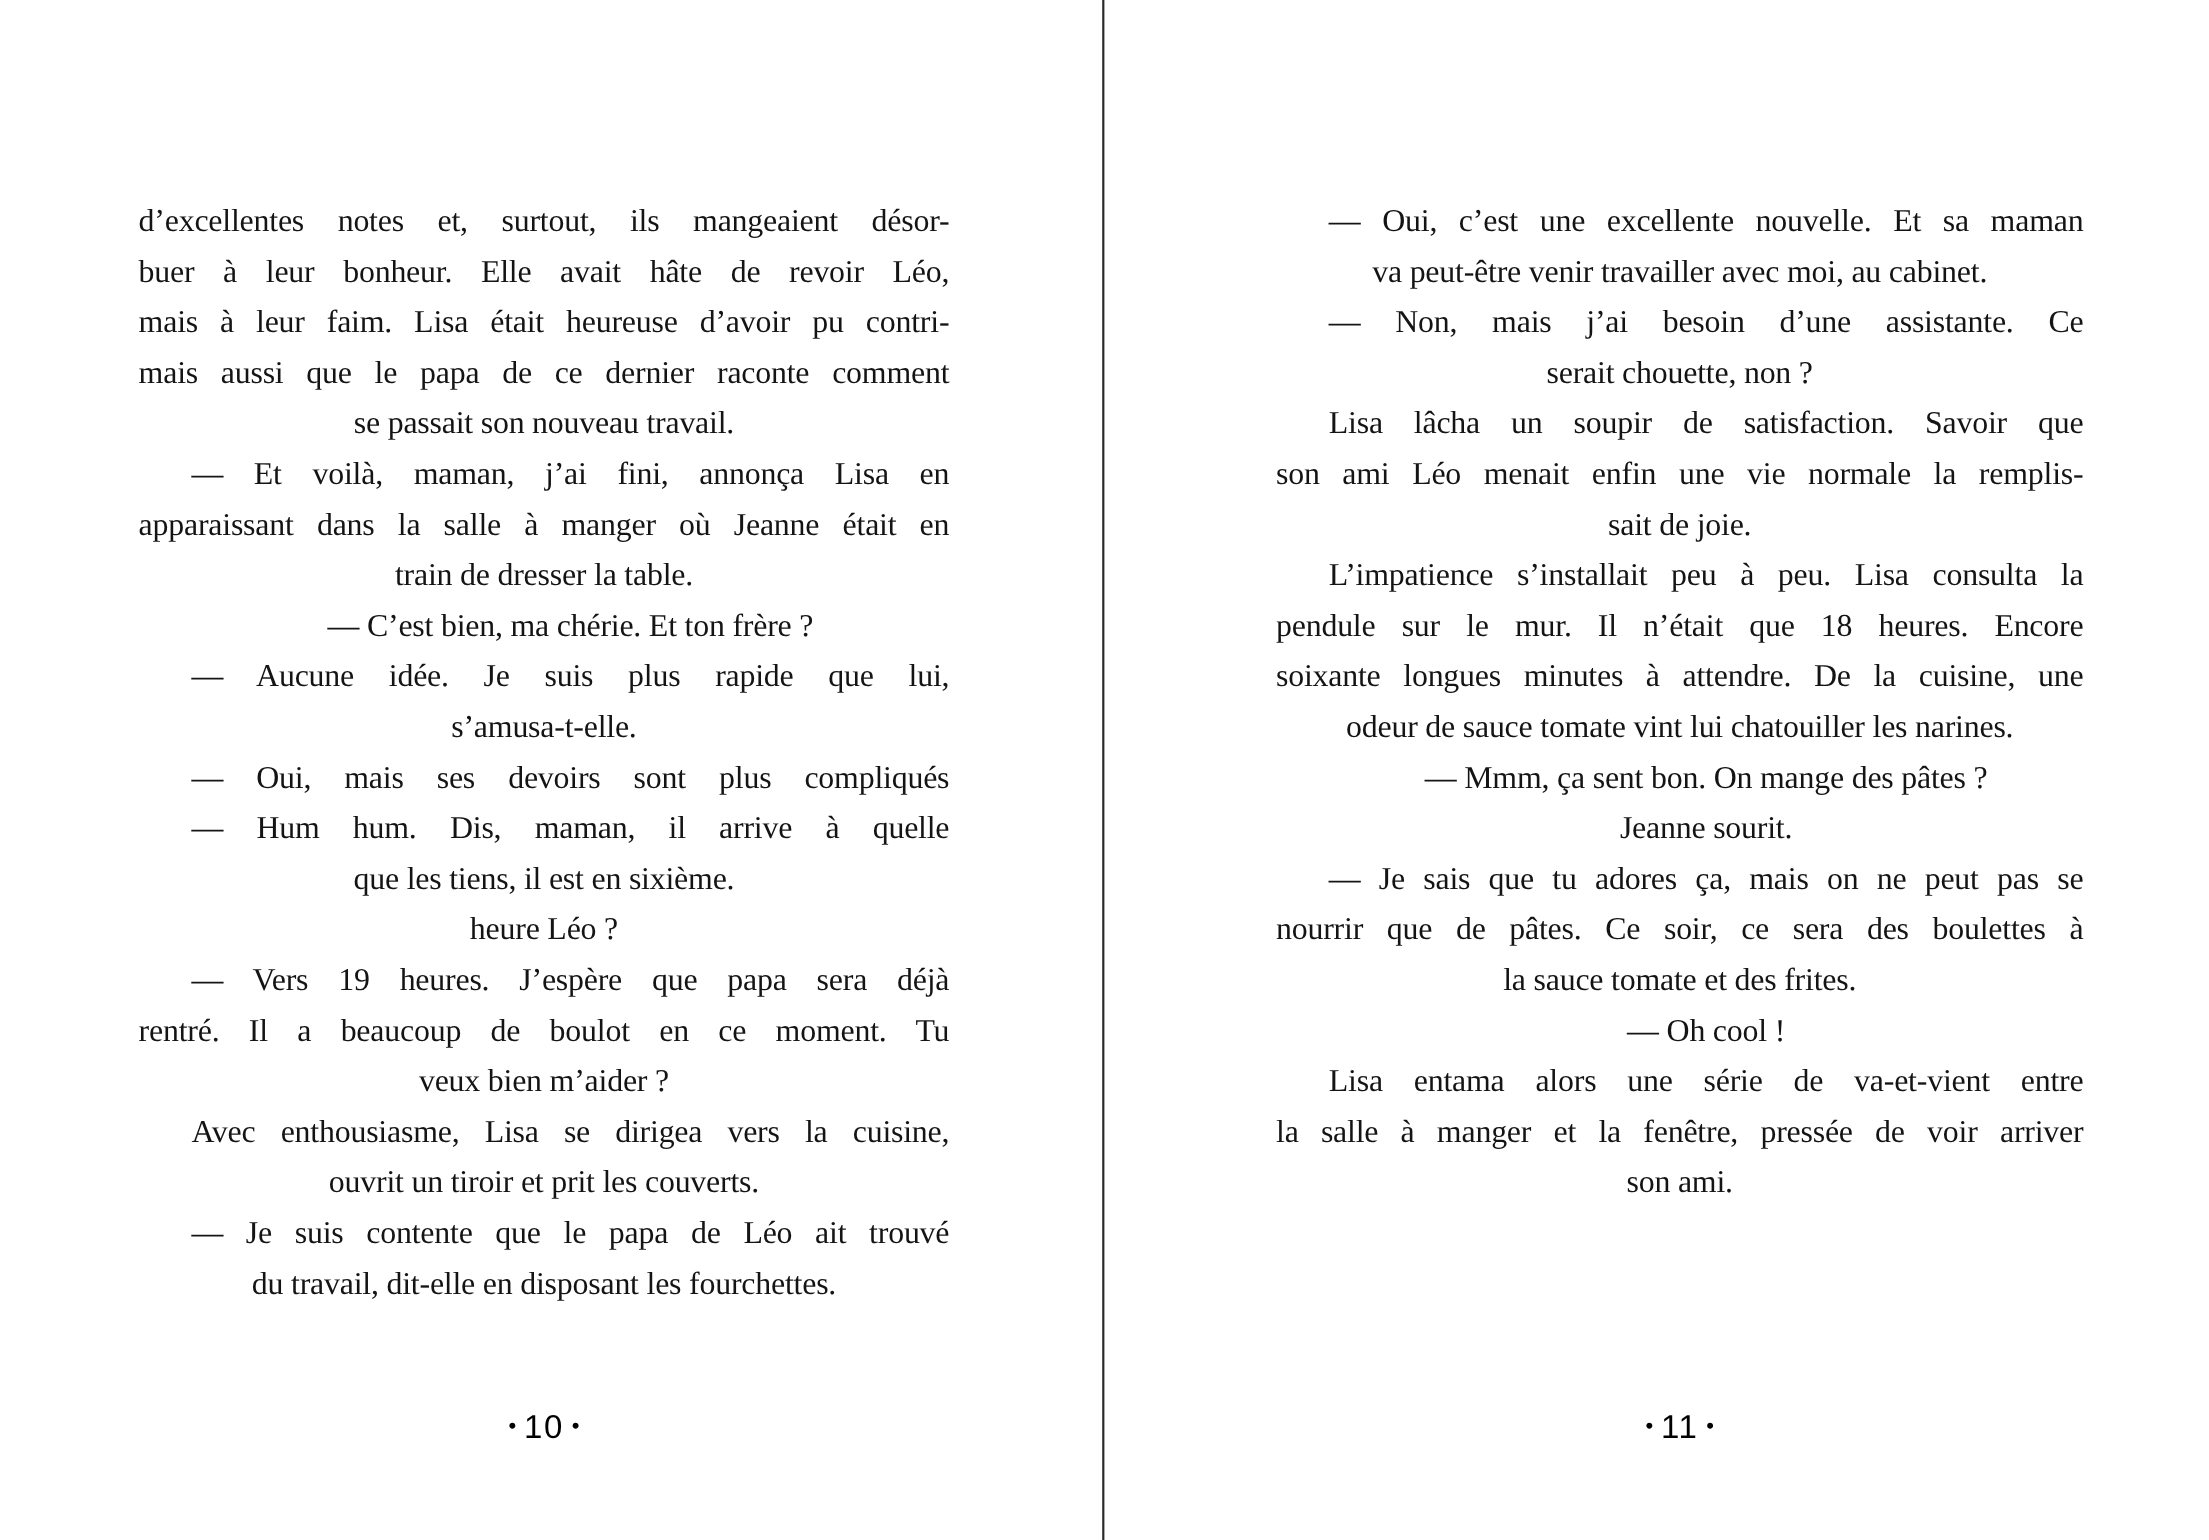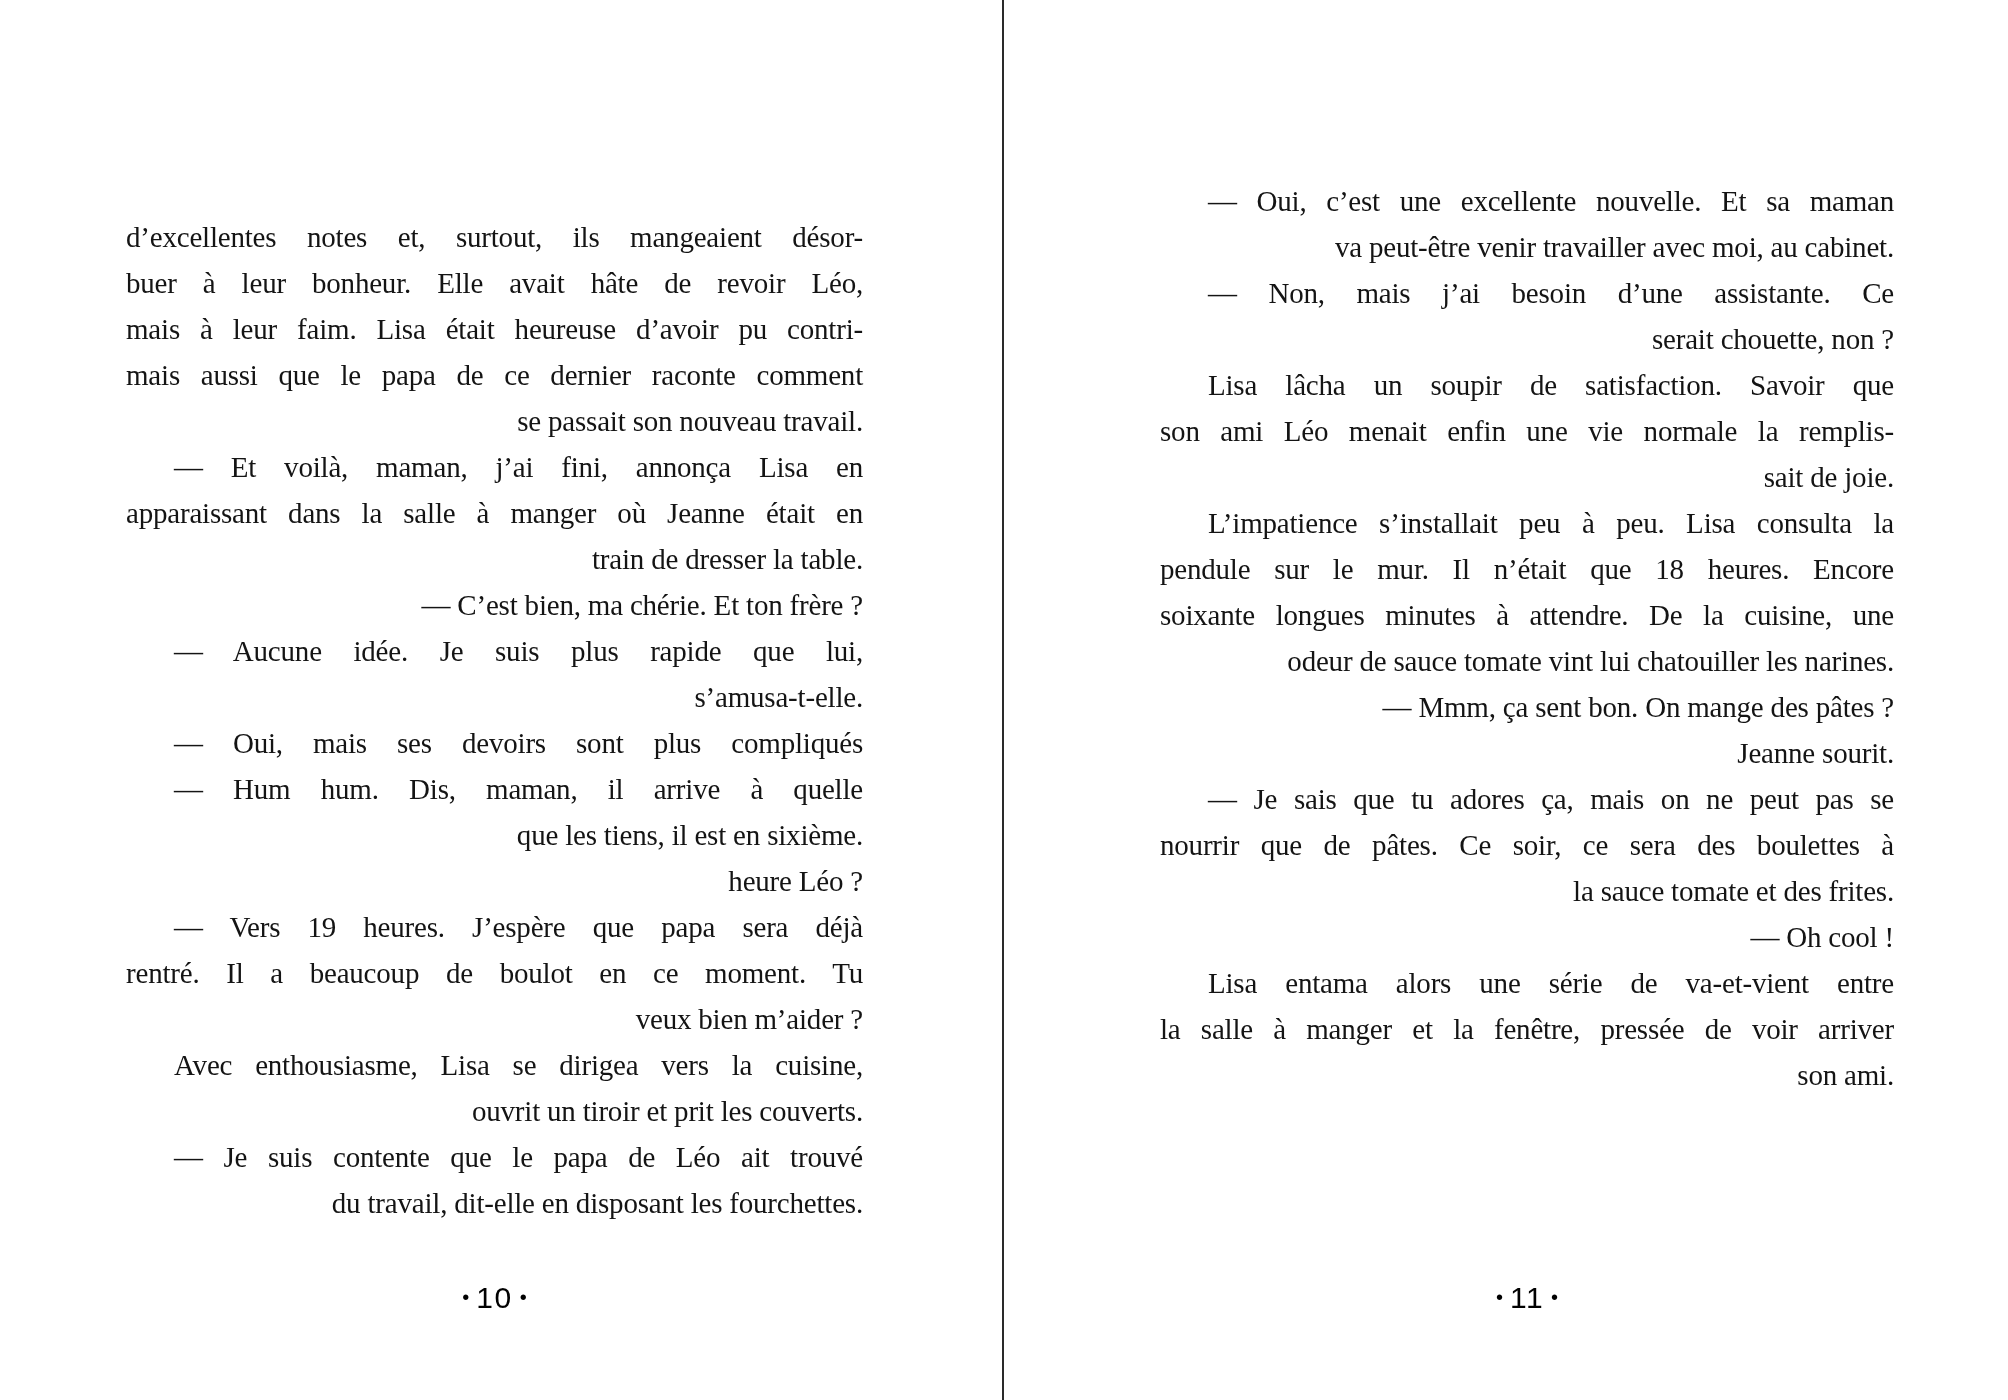--- a/index.html
+++ b/index.html
@@ -21,23 +21,23 @@
     width: 2px; height: 1400px;
     background: #2a2a2a;
   }
   .textblock {
     position: absolute;
     top: 178px;
     font-size: 29px;
     line-height: 46px;
     letter-spacing: -0.2px;
   }
-  .textblock.leftcol  { left: 126px;  width: 737px; margin-top: 36px; }
+  .textblock.leftcol  { left: 126px;  width: 737px; }
   .textblock.rightcol { left: 1160px; width: 734px; }
-  .line { text-align: right; white-space: normal; }
+  .line { text-align: center; white-space: normal; }
   .line.just { text-align: justify; text-align-last: justify; }
   .line.indent { text-indent: 48px; }
   .pagenum {
     position: absolute;
     top: 1279px;
     height: 40px;
     font-family: "Liberation Sans", sans-serif;
     font-size: 30px;
     line-height: 36px;
     text-align: center;

